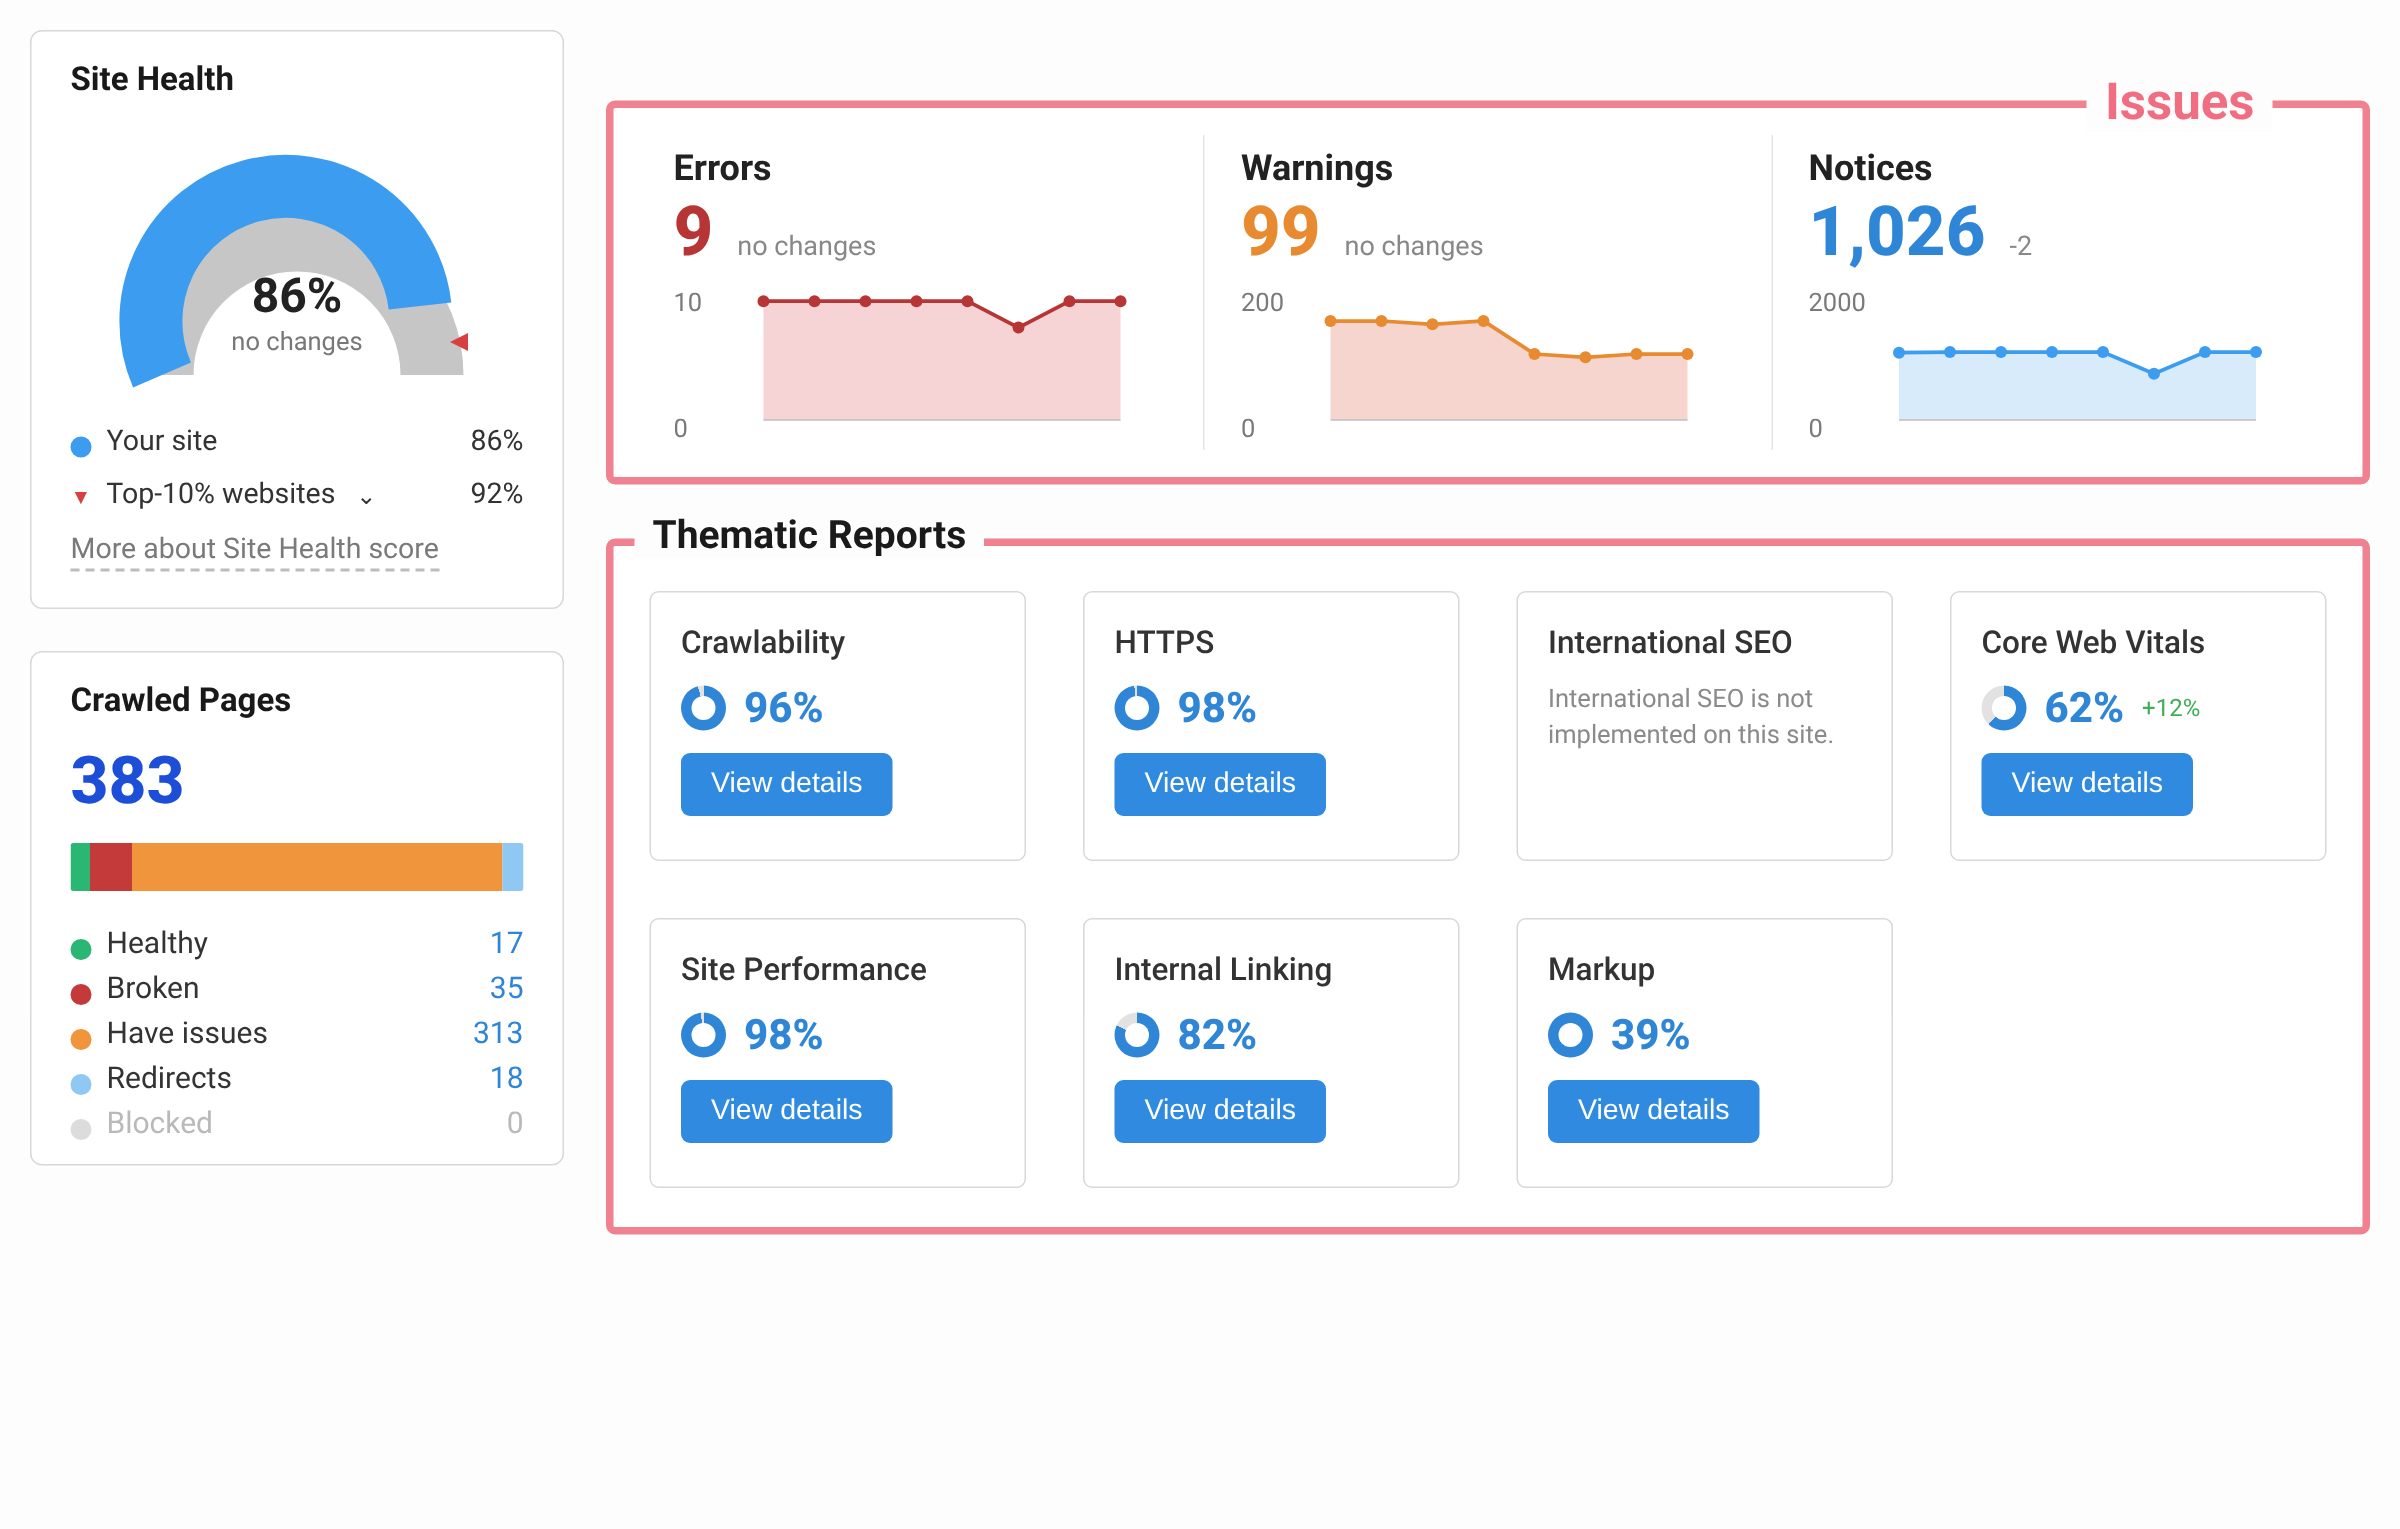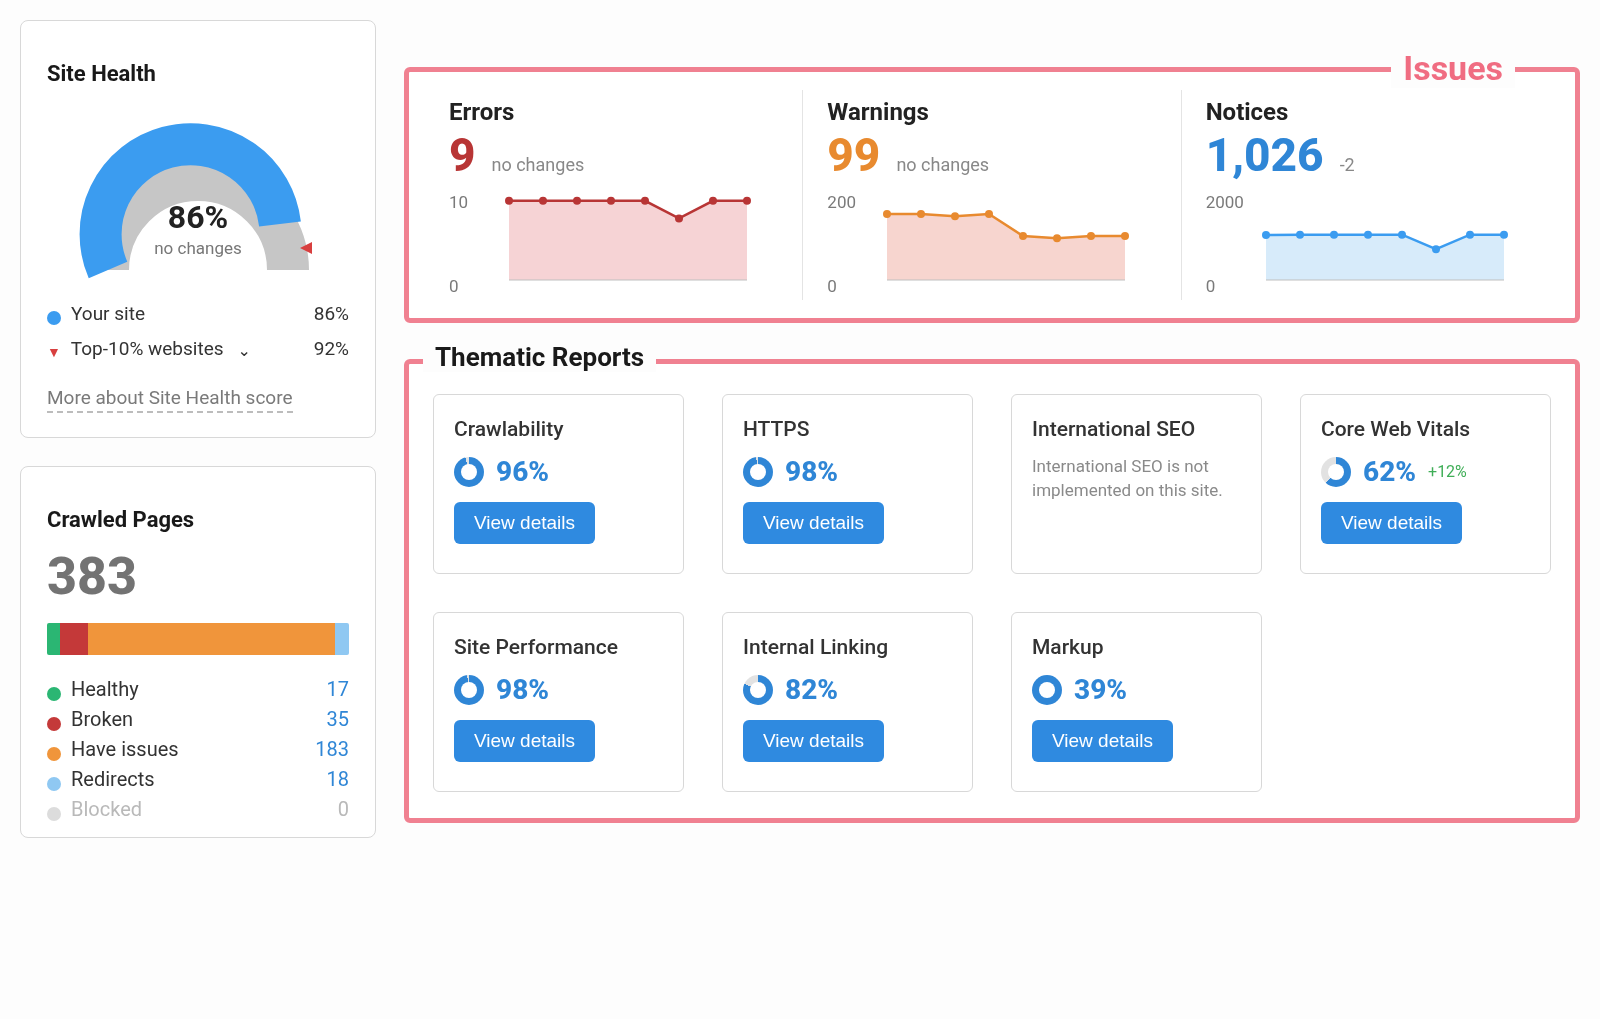--- a/index.html
+++ b/index.html
@@ -11,45 +11,45 @@
     padding: 20px;
   }
   .layout { display: flex; gap: 28px; }
   .left-col { width: 356px; display: flex; flex-direction: column; gap: 28px; }
   .right-col { flex: 1; display: flex; flex-direction: column; gap: 36px; margin-top: 47px; }
 
   .card {
     background: #fff;
     border: 1px solid #d8d8d8;
     border-radius: 8px;
-    padding: 40px 26px 24px;
+    padding: 20px 26px 24px;
   }
 
   .card-title { font-size: 22px; font-weight: 700; color: #191919; margin-bottom: 14px; }
 
   
   .gauge-wrap { position: relative; width: 260px; height: 190px; margin: 10px auto 4px; }
   .gauge-center { position: absolute; top: 98px; left: 0; right: 0; text-align: center; }
   .gauge-pct { font-size: 32px; font-weight: 700; }
   .gauge-sub { font-size: 17px; color: #777; margin-top: 2px; }
 
   .legend-row { display: flex; align-items: center; justify-content: space-between; font-size: 19px; color: #333; margin-top: 12px; }
   .legend-left { display: flex; align-items: flex-end; gap: 10px; }
   .dot { width: 14px; height: 14px; border-radius: 50%; display: inline-block; }
   .dot-blue { background: #3b9cf0; }
   .caret-down-red { color: #d83f3f; font-size: 14px; }
   .chev { font-size: 16px; color: #333; margin-left: 4px; }
 
   .more-link {
-    display: inline-block; margin-top: 26px; color: #7a7a7a; font-size: 19px;
+    display: inline-block; margin-top: 14px; color: #7a7a7a; font-size: 19px;
     border-bottom: 2px dashed #bcbcbc; padding-bottom: 2px; cursor: pointer;
   }
 
   
-  .big-number { font-size: 52px; font-weight: 800; color: #737373; margin: 6px 0 16px; }
+  .big-number { font-size: 44px; font-weight: 800; color: #1d4ed8; margin: 6px 0 16px; }
   .stack-bar { display: flex; height: 32px; width: 100%; border-radius: 2px; overflow: hidden; margin-bottom: 22px; }
   .stack-seg { height: 100%; }
 
   .cp-row { display: flex; align-items: center; justify-content: space-between; font-size: 20px; color: #333; margin: 6px 0; }
   .cp-row .val { color: #2f86d6; }
   .cp-row.dim { color: #b9b9b9; }
   .cp-row.dim .val { color: #b9b9b9; }
 
   
   .hl-box { position: relative; border: 5px solid #f08191; border-radius: 6px; padding: 18px 16px 18px; background: #fff; }
@@ -149,21 +149,21 @@
               <span class="dot" style="background:#c43939"></span>
               <span>Broken</span>
             </span>
             <span class="val">35</span>
           </div>
           <div class="cp-row">
             <span class="legend-left">
               <span class="dot" style="background:#f0953b"></span>
               <span>Have issues</span>
             </span>
-            <span class="val">183</span>
+            <span class="val">313</span>
           </div>
           <div class="cp-row">
             <span class="legend-left">
               <span class="dot" style="background:#8fc8f2"></span>
               <span>Redirects</span>
             </span>
             <span class="val">18</span>
           </div>
           <div class="cp-row dim">
             <span class="legend-left">

